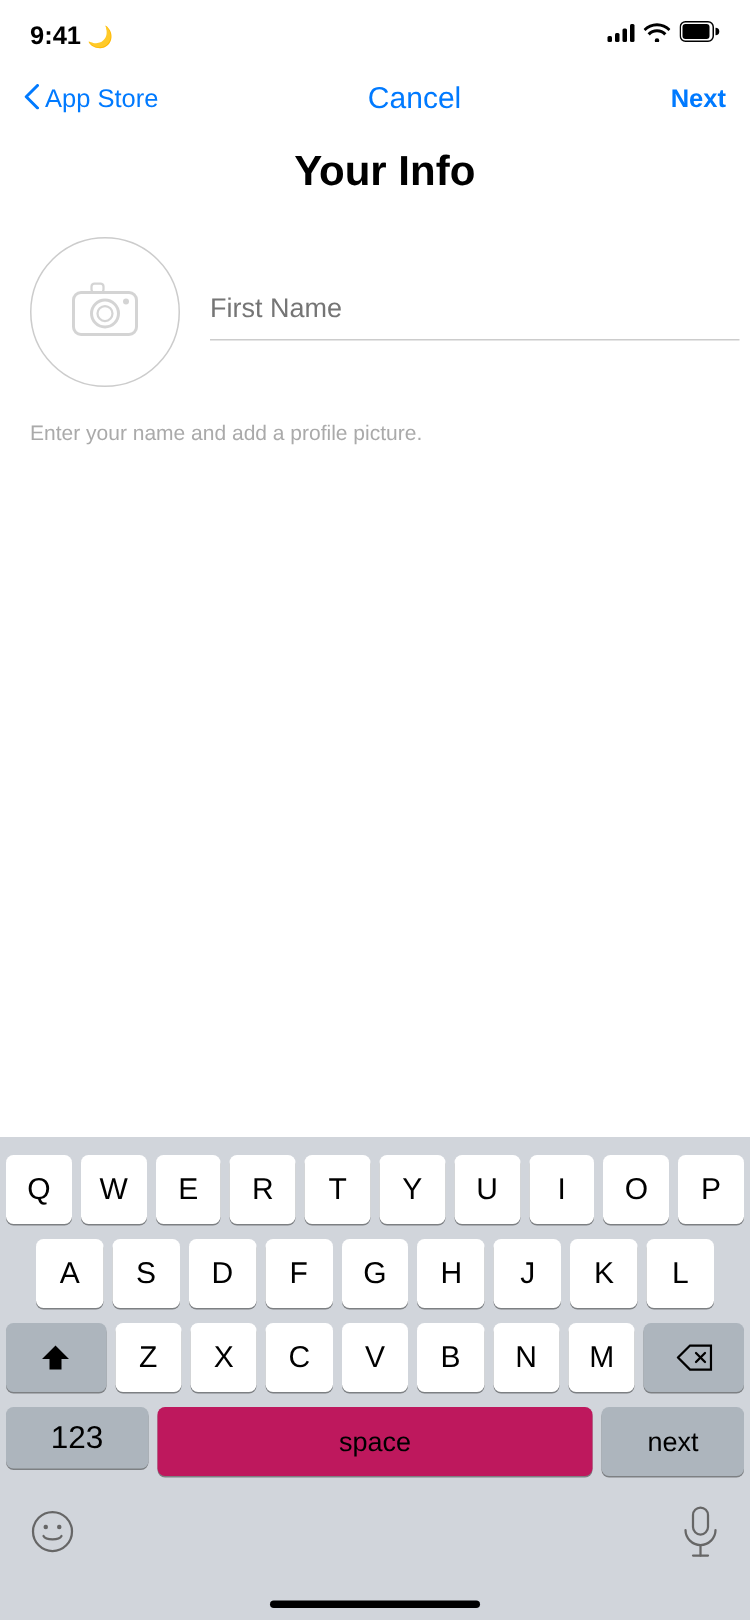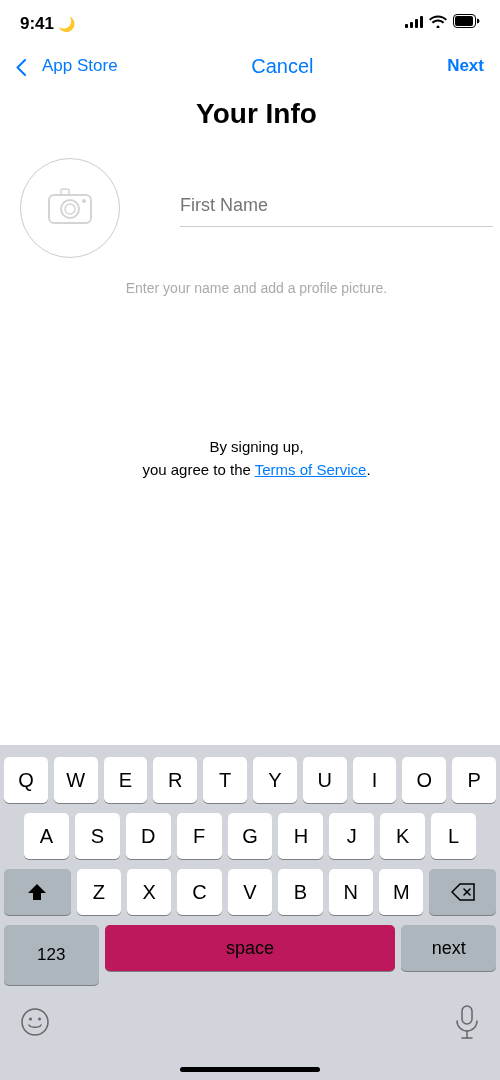--- a/index.html
+++ b/index.html
@@ -57,22 +57,22 @@
     
     .nav-bar {
       display: flex;
       justify-content: space-between;
       align-items: center;
       padding: 0 16px;
       height: 44px;
     }
     .nav-back {
       display: flex;
-      align-items: flex-end;
-      gap: 16px;
+      align-items: flex-start;
+      gap: 4px;
       color: #007AFF;
       font-size: 17px;
       cursor: pointer;
     }
     .nav-next {
       color: #007AFF;
       font-size: 17px;
       font-weight: 600;
       cursor: pointer;
     }
@@ -112,39 +112,37 @@
     }
 
     .camera-icon svg {
       opacity: 0.5;
     }
 
     .name-fields {
       flex: 1;
       display: flex;
       flex-direction: column;
-      margin-left: 40px;
     }
 
     .name-input {
       border: none;
       border-bottom: 1px solid #ccc;
       padding: 10px 0;
       font-size: 18px;
       color: #aaa;
       outline: none;
       width: 100%;
       background: transparent;
     }
     .name-input:first-child {
       margin-bottom: 4px;
     }
 
     .hint-text {
-      text-align: center;
       font-size: 14px;
       color: #aaa;
       margin-top: 22px;
     }
 
     
     .terms-container {
       margin-top: 140px;
       text-align: center;
       font-size: 15px;
@@ -204,25 +202,25 @@
     .bottom-row {
       display: flex;
       gap: 6px;
       padding: 0 4px;
       margin-bottom: 10px;
     }
 
     .key-123 {
       background: #ADB5BD;
       border-radius: 5px;
-      height: 60px;
-      display: flex;
-      align-items: center;
-      justify-content: center;
-      font-size: 17px;
+      height: 41px;
+      display: flex;
+      align-items: center;
+      justify-content: center;
+      font-size: 21px;
       color: #000;
       cursor: pointer;
       box-shadow: 0 1px 0 rgba(0,0,0,0.4);
       flex: 1.3;
       user-select: none;
     }
 
     .key-space {
       background: #be185d;
       border-radius: 5px;
@@ -327,24 +325,20 @@
       </div>
     </div>
 
     <div class="name-fields">
       <input class="name-input" type="text" placeholder="First Name" style="">
     </div>
   </div>
 
   <p class="hint-text">Enter your name and add a profile picture.</p>
 
-  <div class="terms-container">
-    <span>By signing up,</span><br>
-    <span>you agree to the </span><a class="terms-link" href="#">Terms of Service</a><span>.</span>
-  </div>
 </div>
 
 <div class="keyboard">
 
   <div class="keyboard-row" id="row1">
       <div class="key">Q</div>
       <div class="key">W</div>
       <div class="key">E</div>
       <div class="key">R</div>
       <div class="key">T</div>

